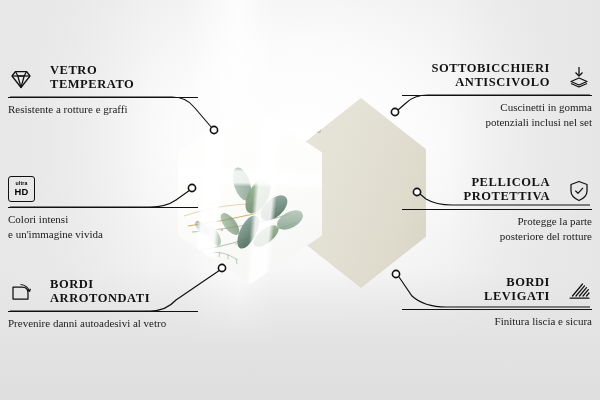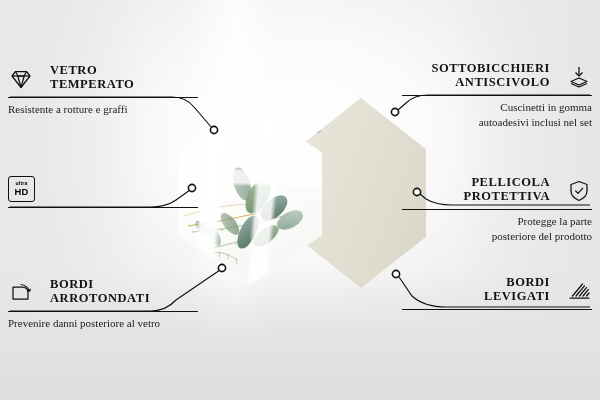--- a/index.html
+++ b/index.html
@@ -247,91 +247,94 @@
   <div class="feature left" style="top:168px;">
     <div class="feat-head">
       <span class="icon">
         <span class="hd-badge">
           <span class="u">ultra</span>
           <span class="h">HD</span>
         </span>
       </span>
     </div>
     <div class="feat-rule"></div>
+    <div class="feat-sub">Colori intensi
+e un'immagine vivida</div>
   </div>
 
   <div class="feature left" style="top:272px;">
     <div class="feat-head">
       <span class="icon">
         <svg viewBox="0 0 26 26">
           <g fill="none" stroke="#111" stroke-width="1.25" stroke-linejoin="round">
             <path d="M5 7 H14 Q20 7 20 13 V19 H5 Z"></path>
             <path d="M12.5 4.5 Q19.5 5 21.5 11.5"></path>
             <path d="M21.5 11.5 L19.3 9.6 M21.5 11.5 L22.4 8.8"></path>
           </g>
         </svg>
       </span>
       <span class="feat-title" style="white-space:pre-line">BORDI
 ARROTONDATI</span>
     </div>
     <div class="feat-rule"></div>
-    <div class="feat-sub">Prevenire danni posteriore al vetro</div>
+    <div class="feat-sub">Prevenire danni autoadesivi al vetro</div>
   </div>
 
   <div class="feature right" style="top:56px;">
     <div class="feat-head">
       <span class="icon">
         <svg viewBox="0 0 26 26">
           <g fill="none" stroke="#111" stroke-width="1.25" stroke-linejoin="round">
             <path d="M13 3 V11"></path>
             <path d="M9.5 8.5 L13 12 L16.5 8.5"></path>
             <path d="M13 14 L21 17.5 L13 21 L5 17.5 Z"></path>
             <path d="M5 19.5 L13 23 L21 19.5"></path>
           </g>
         </svg>
       </span>
       <span class="feat-title" style="white-space:pre-line">SOTTOBICCHIERI
 ANTISCIVOLO</span>
     </div>
     <div class="feat-rule"></div>
     <div class="feat-sub">Cuscinetti in gomma
-autoadesivi inclusi nel set</div>
+potenziali inclusi nel set</div>
   </div>
 
   <div class="feature right" style="top:170px;">
     <div class="feat-head">
       <span class="icon">
         <svg viewBox="0 0 26 26">
           <g fill="none" stroke="#111" stroke-width="1.25" stroke-linejoin="round">
             <path d="M13 3.5 L21 6.5 V13 Q21 19 13 22.5 Q5 19 5 13 V6.5 Z"></path>
             <path d="M9.3 12.6 L12 15.3 L17 9.8"></path>
           </g>
         </svg>
       </span>
       <span class="feat-title" style="white-space:pre-line">PELLICOLA
 PROTETTIVA</span>
     </div>
     <div class="feat-rule"></div>
     <div class="feat-sub">Protegge la parte
-posteriore del prodotto</div>
+posteriore del rotture</div>
   </div>
 
   <div class="feature right" style="top:270px;">
     <div class="feat-head">
       <span class="icon">
         <svg viewBox="0 0 26 26">
           <g stroke="#111" stroke-width="1.25" stroke-linecap="round">
             <path d="M4 20 H23"></path>
             <path d="M6.5 18 L16.5 6"></path>
             <path d="M10 18 L18.5 7.8"></path>
             <path d="M13.5 18 L20.5 9.6"></path>
             <path d="M17 18 L22.3 11.6"></path>
             <path d="M20.5 18 L23 15"></path>
           </g>
         </svg>
       </span>
       <span class="feat-title" style="white-space:pre-line">BORDI
 LEVIGATI</span>
     </div>
     <div class="feat-rule"></div>
+    <div class="feat-sub">Finitura liscia e sicura</div>
   </div>
 
 </div>
 
 </body></html>

